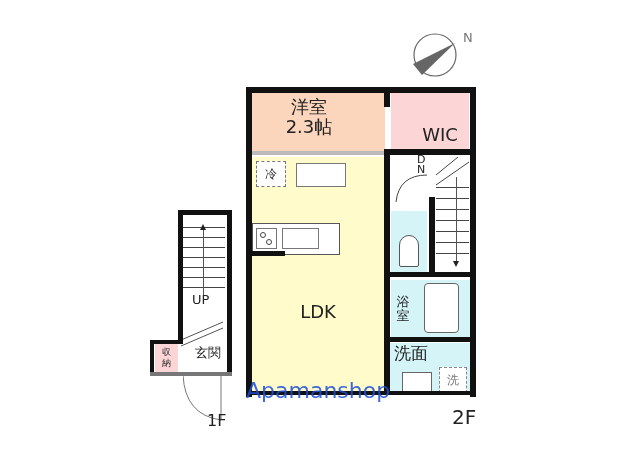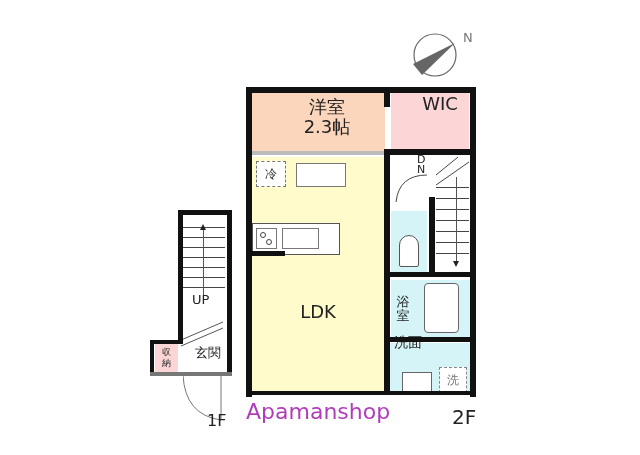--- a/index.html
+++ b/index.html
@@ -17,27 +17,27 @@
   <svg width="50" height="50" viewBox="0 0 50 50" style="position:absolute;left:0;top:0;">
     <circle cx="25" cy="25" r="21" fill="#fff" stroke="#666" stroke-width="1.2"></circle>
     <polygon points="45,13 3,34 12,45" fill="#666"></polygon>
   </svg>
   <span style="position:absolute;left:53px;top:0px;font-size:13px;color:#777;">N</span>
 </div>
 
 <div class="abs" style="left:246px;top:87px;width:230px;height:310px;">
 
   <div class="abs" style="left:6px;top:6px;width:133px;height:58px;background:#fcd5bd;"></div>
-  <div class="room-label" style="left:22px;top:10px;width:118px;font-size:18px;">
+  <div class="room-label" style="left:4px;top:10px;width:118px;font-size:18px;">
     <div>洋室</div>
     <div>2.3帖</div>
   </div>
 
   <div class="abs" style="left:145px;top:6px;width:78px;height:58px;background:#fcd6d6;"></div>
-  <div class="room-label" style="left:145px;top:7px;width:98px;font-size:18px;">WIC</div>
+  <div class="room-label" style="left:145px;top:38px;width:98px;font-size:18px;">WIC</div>
 
   <div class="abs" style="left:6px;top:70px;width:132px;height:237px;background:#fffbcb;"></div>
   <div class="room-label" style="left:6px;top:215px;width:132px;font-size:18px;">
     <div>LDK</div>
   </div>
 
   <div class="abs" style="left:10px;top:74px;width:30px;height:26px;border:1.5px dashed #777;background:#fff;text-align:center;font-size:12px;line-height:24px;">
     <span>冷</span>
   </div>
 
@@ -82,40 +82,40 @@
   </div>
 
   <div class="abs" style="left:145px;top:193px;width:80px;height:57px;background:#d4f4f8;"></div>
   <div class="room-label" style="left:147px;top:208px;width:20px;font-size:13px;">
     <div>浴</div>
     <div>室</div>
   </div>
   <div class="abs" style="left:178px;top:196px;width:35px;height:50px;border:1.3px solid #666;border-radius:4px;background:#fff;"></div>
 
   <div class="abs" style="left:140px;top:256px;width:85px;height:50px;background:#d4f4f8;"></div>
-  <div class="room-label" style="left:148px;top:248px;font-size:14px;">洗面</div>
+  <div class="room-label" style="left:148px;top:257px;font-size:17px;">洗面</div>
   <div class="abs" style="left:156px;top:285px;width:30px;height:20px;border:1.3px solid #666;background:#fff;"></div>
   <div class="abs" style="left:193px;top:280px;width:28px;height:26px;border:1.3px dashed #888;background:#fff;text-align:center;font-size:12px;line-height:24px;color:#777;">
     <span>洗</span>
   </div>
 
   <div class="wall" style="left:0;top:0;width:230px;height:6px;"></div>
   <div class="wall" style="left:0;top:0;width:6px;height:310px;"></div>
   <div class="wall" style="left:224px;top:0;width:6px;height:310px;"></div>
   <div class="wall" style="left:0;top:304px;width:230px;height:4px;"></div>
   <div class="wall" style="left:138px;top:0;width:6px;height:20px;"></div>
   <div class="wall" style="left:138px;top:62px;width:92px;height:6px;"></div>
   <div class="wall" style="left:138px;top:62px;width:6px;height:245px;"></div>
   <div class="wall" style="left:183px;top:110px;width:6px;height:80px;"></div>
   <div class="wall" style="left:144px;top:185px;width:86px;height:5px;"></div>
   <div class="wall" style="left:144px;top:250px;width:86px;height:5px;"></div>
   <div class="thin" style="left:6px;top:64px;width:132px;height:4px;background:#bbb;"></div>
 </div>
 
-<div class="abs" style="left:246px;top:378px;font-size:22px;color:#a21caf;opacity:0.85;margin-top:21px;">Apamanshop</div>
+<div class="abs" style="left:246px;top:378px;font-size:22px;color:#1d4ed8;opacity:0.85;">Apamanshop</div>
 
 <div class="abs" style="left:150px;top:210px;width:85px;height:165px;">
 
   <div class="abs" style="left:31px;top:5px;width:44px;height:85px;background:#fff;">
     <div class="stair-line" style="left:0;top:12px;width:44px;"></div>
     <div class="stair-line" style="left:0;top:22px;width:44px;"></div>
     <div class="stair-line" style="left:0;top:32px;width:44px;"></div>
     <div class="stair-line" style="left:0;top:42px;width:44px;"></div>
     <div class="stair-line" style="left:0;top:52px;width:44px;"></div>
     <div class="stair-line" style="left:0;top:62px;width:44px;"></div>

